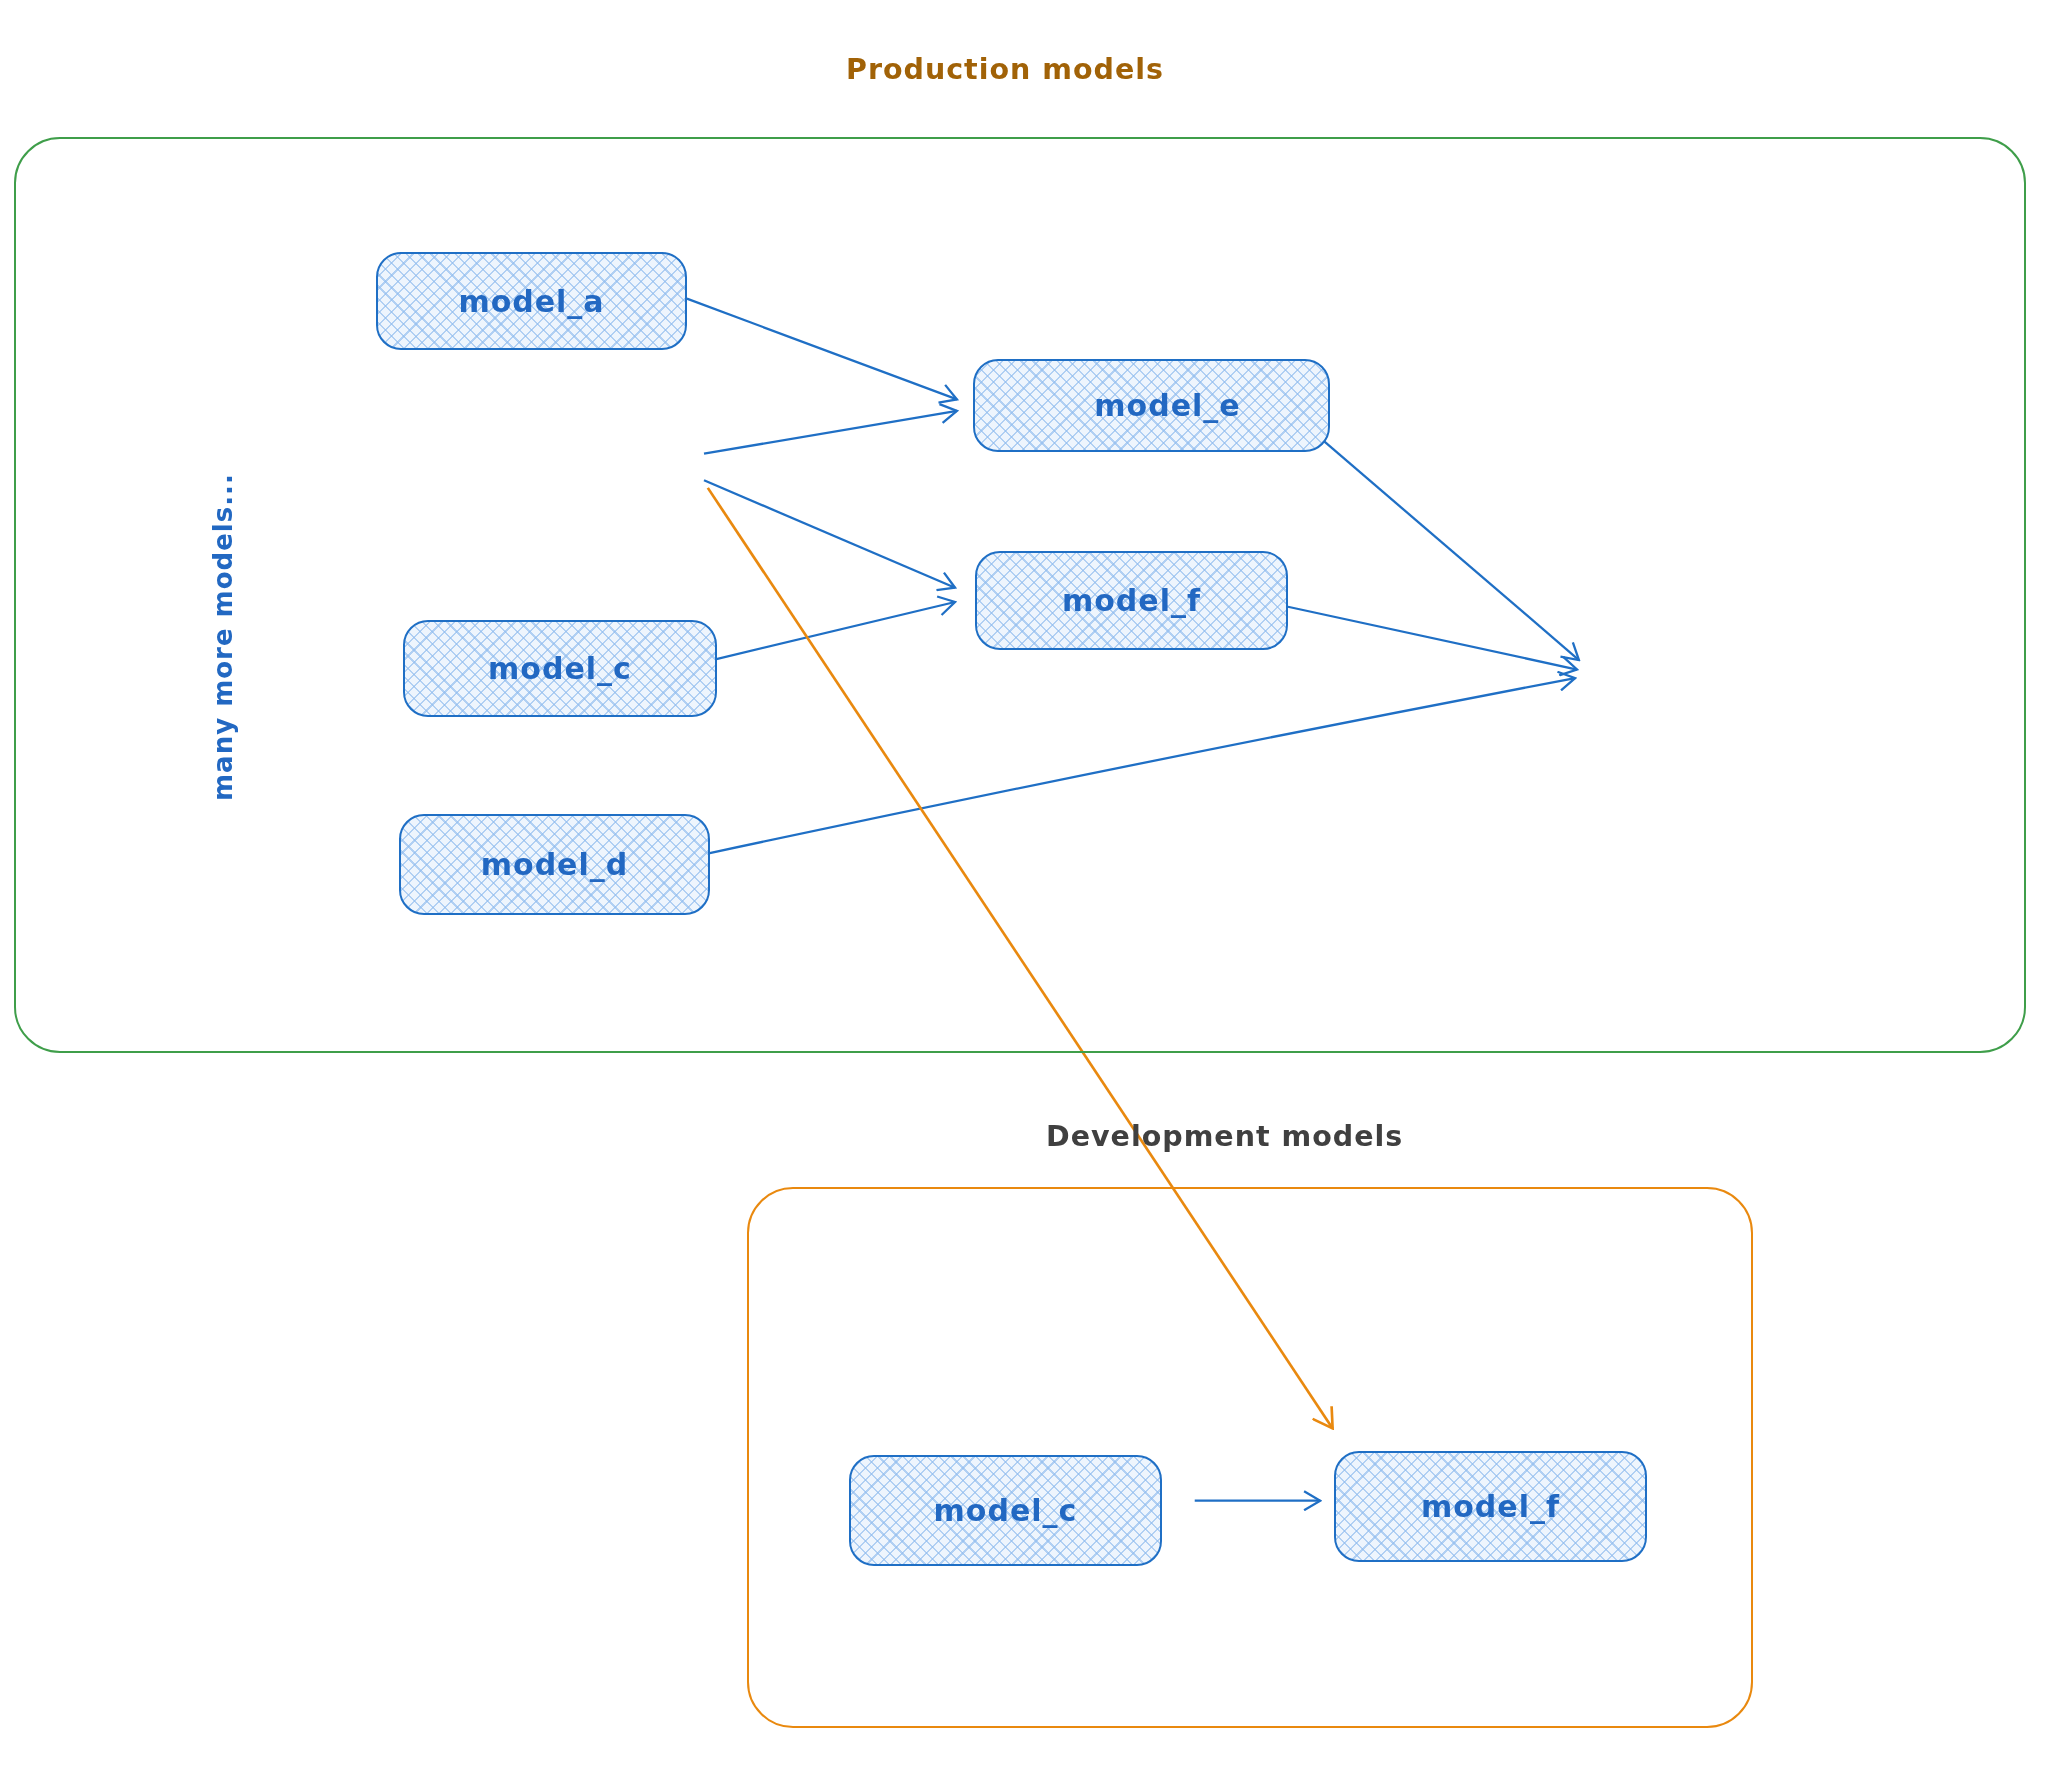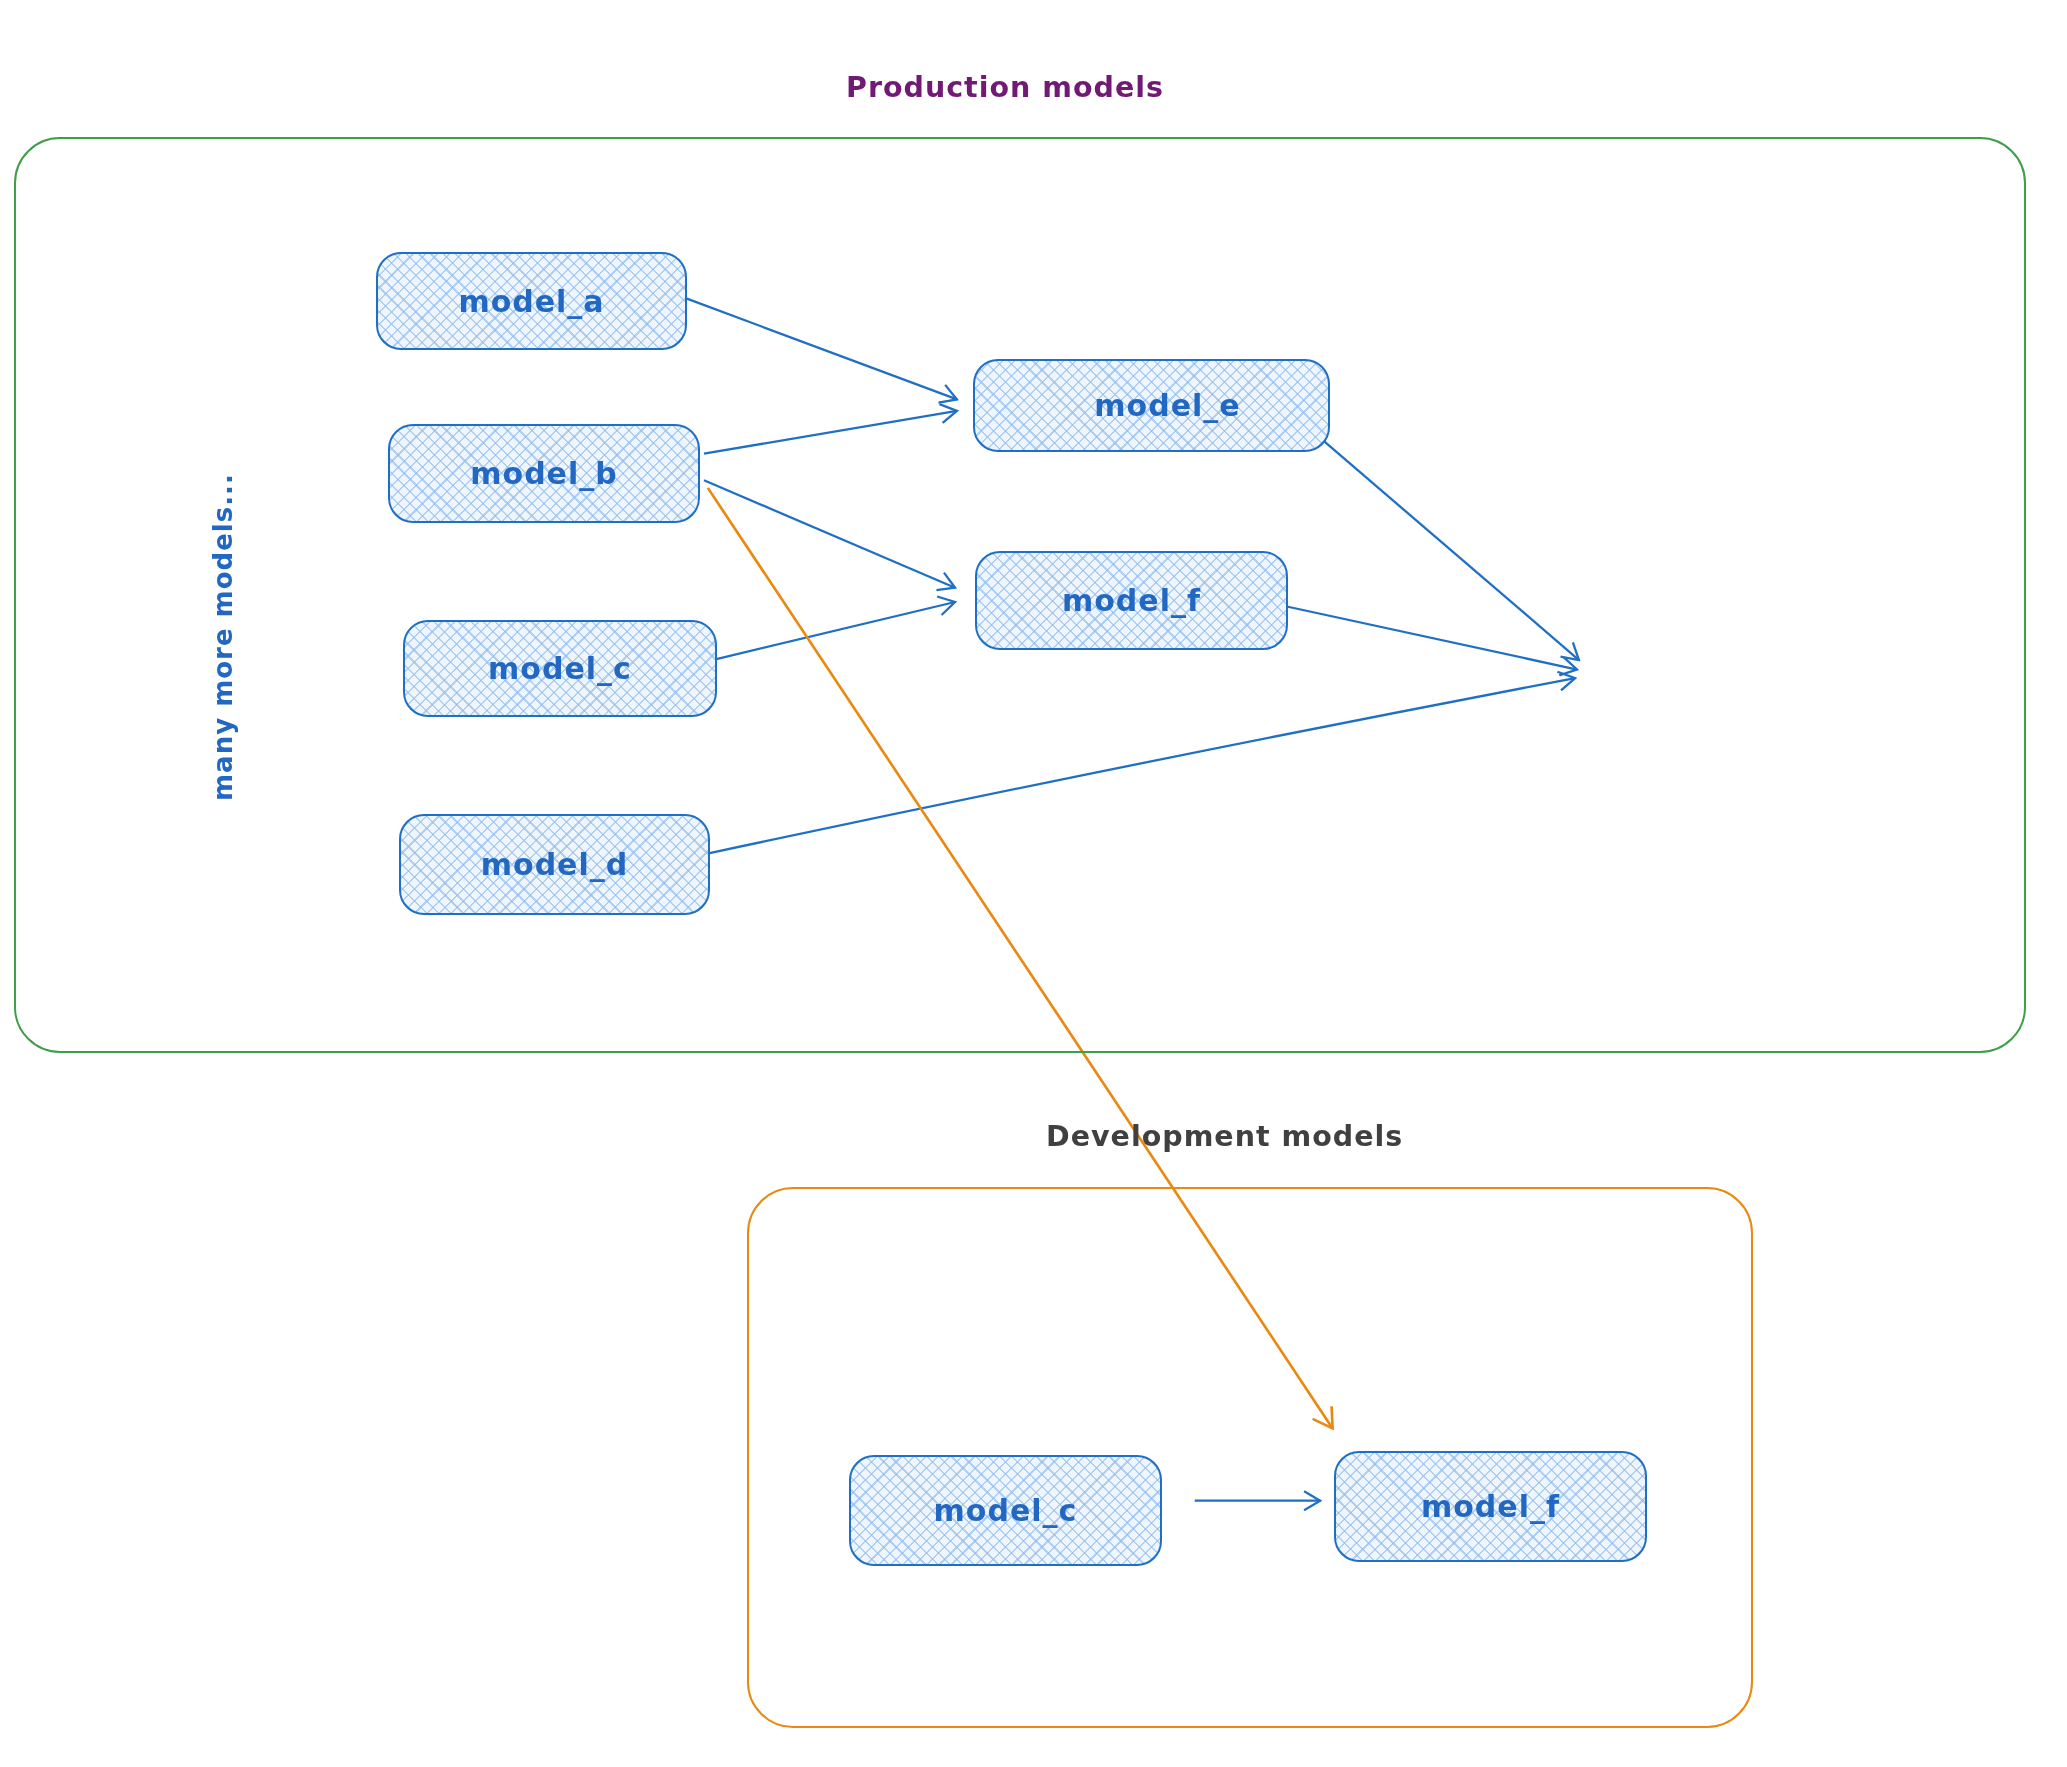--- a/index.html
+++ b/index.html
@@ -24,21 +24,21 @@
     border:2.9px solid #e9890f;
   }
   .group-title{
     position:absolute;
     font-size:28.5px;
     font-weight:600;
     letter-spacing:1px;
     text-align:center;
     white-space:nowrap;
   }
-  .group-title.production{ left:846px;top:71px;width:285px;color:#701a75; }
+  .group-title.production{ left:846px;top:53px;width:285px;color:#a16207; }
   .group-title.development{ left:1046px;top:1120px;width:285px;color:#404040; }
   .node{
     position:absolute;
     border:2.9px solid #1f6fc5;
     border-radius:25px;
     display:flex;align-items:center;justify-content:center;
     color:#2268c2;
     font-size:30px;
     font-weight:600;
     letter-spacing:1px;
@@ -103,23 +103,20 @@
   </svg>
 
   <div class="group-title production">Production models</div>
   <div class="group-box production"></div>
 
   <div class="side-note">many more models...</div>
 
   <div class="node node-model-a">
     <span>model_a</span>
   </div>
-  <div class="node node-model-b">
-    <span>model_b</span>
-  </div>
   <div class="node node-model-c">
     <span>model_c</span>
   </div>
   <div class="node node-model-d">
     <span>model_d</span>
   </div>
   <div class="node node-model-e">
     <span>model_e</span>
   </div>
   <div class="node node-model-f">

